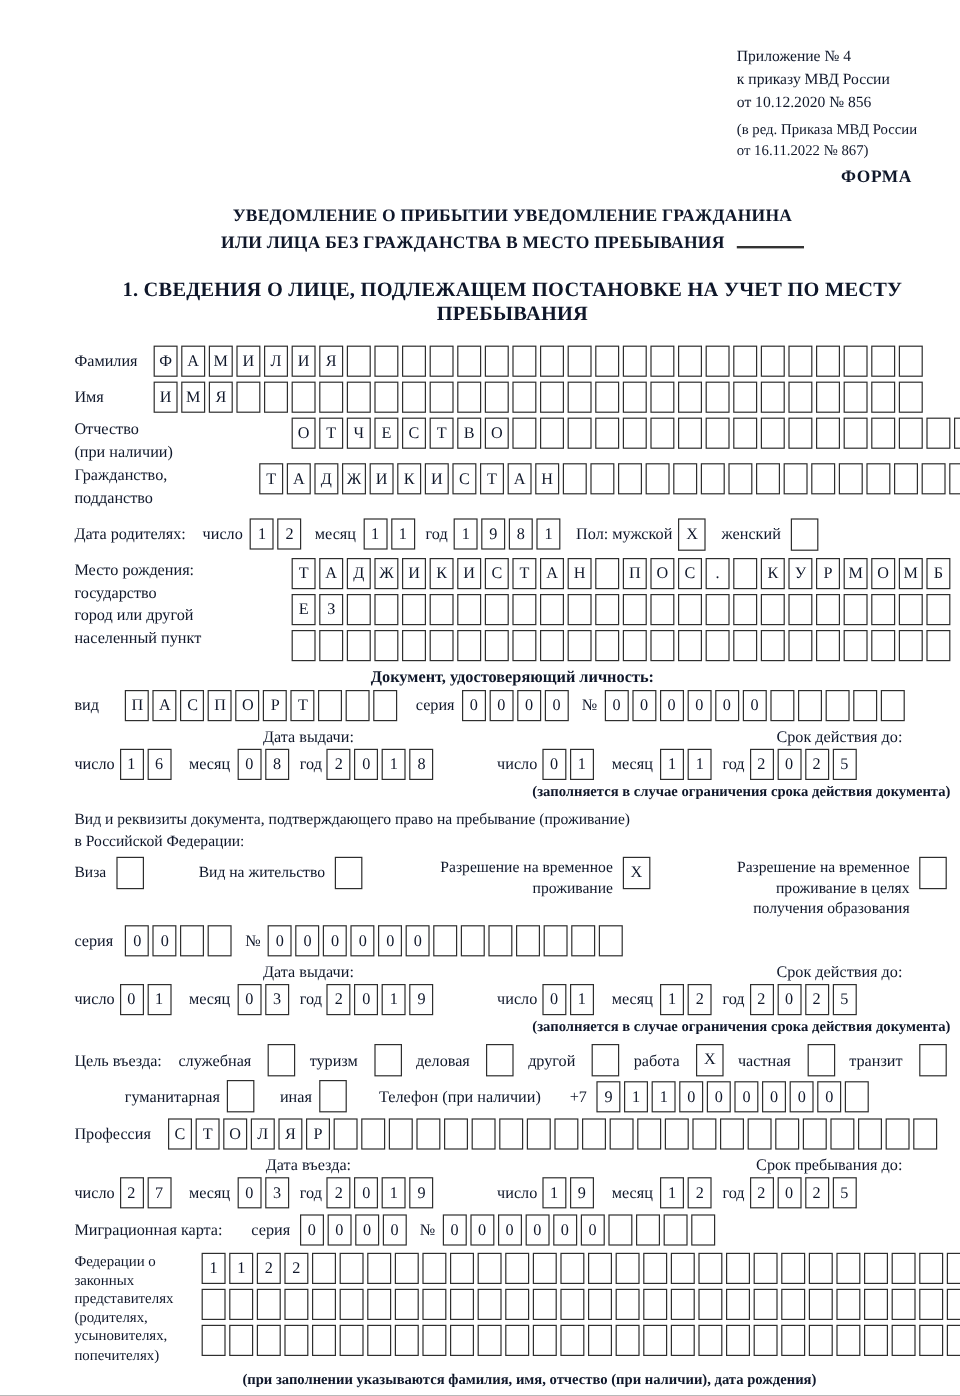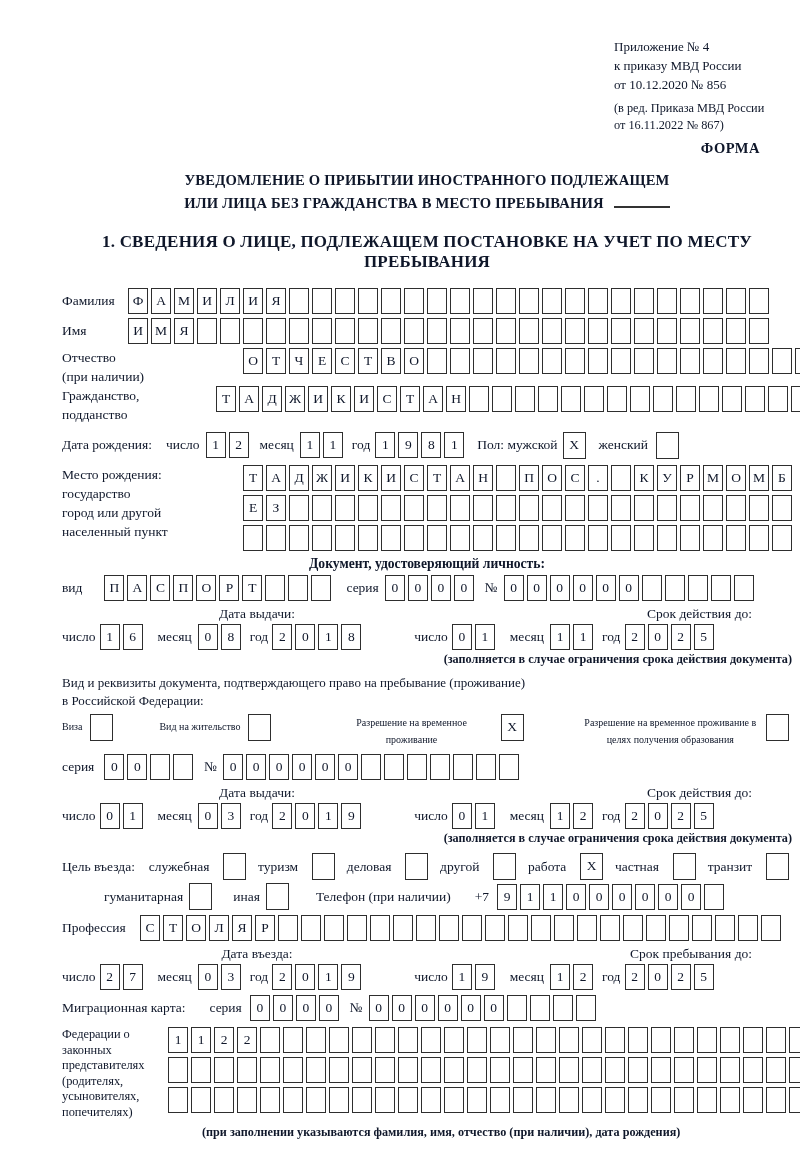--- a/index.html
+++ b/index.html
@@ -55,21 +55,21 @@
 
   .center-head { margin-top: 5px; text-align: center; font-weight: bold; font-size: 13.6px; }
   .dates-head { display: flex; font-size: 13.5px; margin-top: 5px; }
   .dates-head .dh-left { width: 390px; text-align: center; }
   .dates-head .dh-right { flex: 1; text-align: right; padding-right: 40px; }
   .note { margin-top: 2px; text-align: right; font-size: 12.2px; font-weight: bold; }
   .intro { margin-top: 7px; font-size: 13px; line-height: 1.45; }
 
   .permits { margin-top: 3px; }
   .opt { display: flex; align-items: flex-start; }
-  .opt .olabel { font-size: 10px; text-align: center; line-height: 17px; }
+  .opt .olabel { font-size: 13px; text-align: right; line-height: 17px; }
   .opt .olabel.nowrap { white-space: nowrap; line-height: 25px; }
   .opt .cells { margin-left: 8px; }
 
   .purpose-line1 { margin-top: 7px; justify-content: space-between; }
   .purpose-line1 .lbl { margin-right: 5px; }
   .repnote { margin-top: 5px; padding-left: 140px; font-size: 12.2px; font-weight: bold; }
 </style>
 </head>
 <body>
 
@@ -82,21 +82,21 @@
       <div>от 10.12.2020 № 856</div>
       <div class="sub">
         <div>(в ред. Приказа МВД России</div>
         <div>от 16.11.2022 № 867)</div>
       </div>
     </div>
 
     <div class="forma">ФОРМА</div>
 
     <div class="title">
-      <div>УВЕДОМЛЕНИЕ О ПРИБЫТИИ ИНОСТРАННОГО ПОДЛЕЖАЩЕМ</div>
+      <div>УВЕДОМЛЕНИЕ О ПРИБЫТИИ УВЕДОМЛЕНИЕ ГРАЖДАНИНА</div>
       <div>
         <span>ИЛИ ЛИЦА БЕЗ ГРАЖДАНСТВА В МЕСТО ПРЕБЫВАНИЯ</span><span class="blank"></span>
       </div>
     </div>
 
     <div class="section">1. СВЕДЕНИЯ О ЛИЦЕ, ПОДЛЕЖАЩЕМ ПОСТАНОВКЕ НА УЧЕТ ПО МЕСТУ ПРЕБЫВАНИЯ</div>
 
     <div class="row mt16">
       <div class="lbl w66">Фамилия</div>
       <div class="cells">
@@ -228,21 +228,21 @@
           <span class="cell"></span>
           <span class="cell"></span>
           <span class="cell"></span>
           <span class="cell"></span>
           <span class="cell"></span>
           <span class="cell"></span>
         </div>
     </div>
 
     <div class="row mt8">
-      <span class="lbl">Дата рождения:</span>
+      <span class="lbl">Дата родителях:</span>
       <span class="lbl ml14">число</span>
       <div class="cells ml6">
           <span class="cell">1</span>
           <span class="cell">2</span>
         </div>
       <span class="lbl ml8">месяц</span>
       <div class="cells ml6">
           <span class="cell">1</span>
           <span class="cell">1</span>
         </div>

